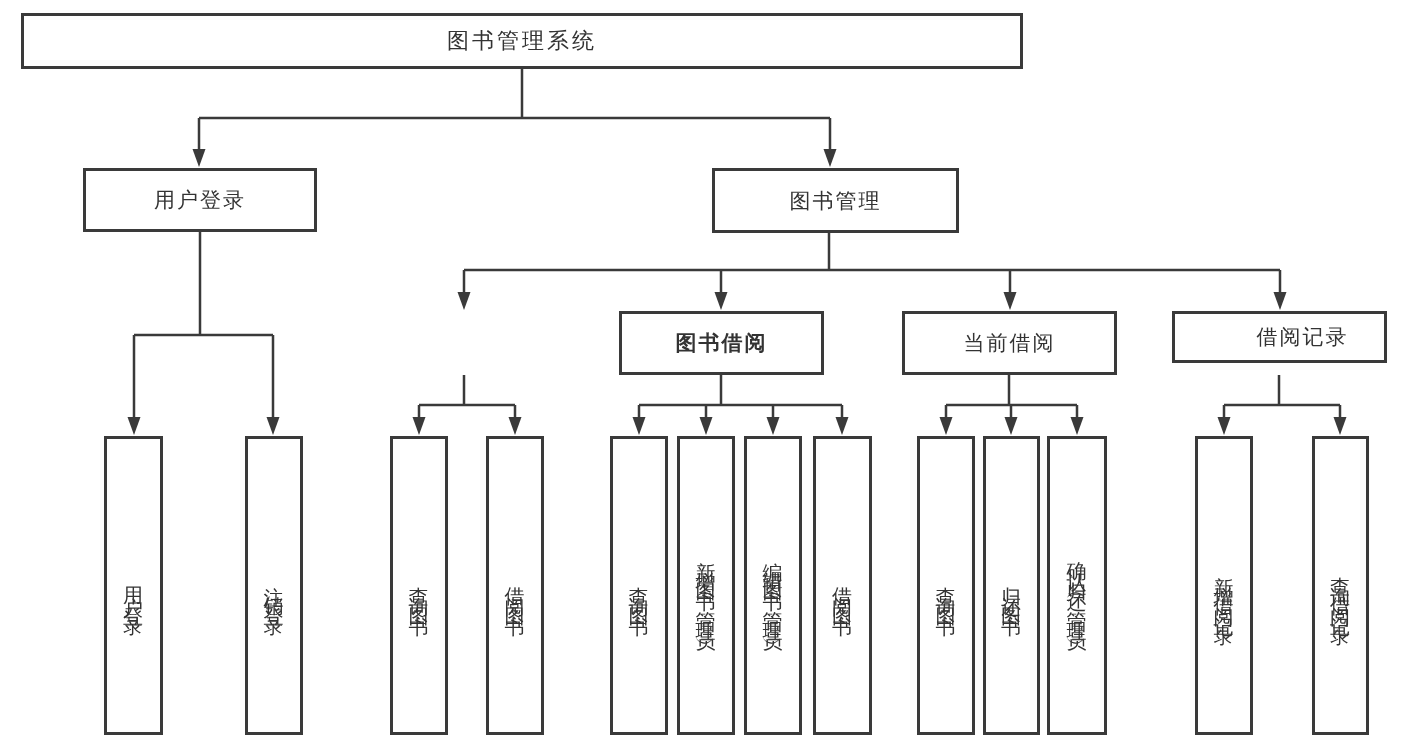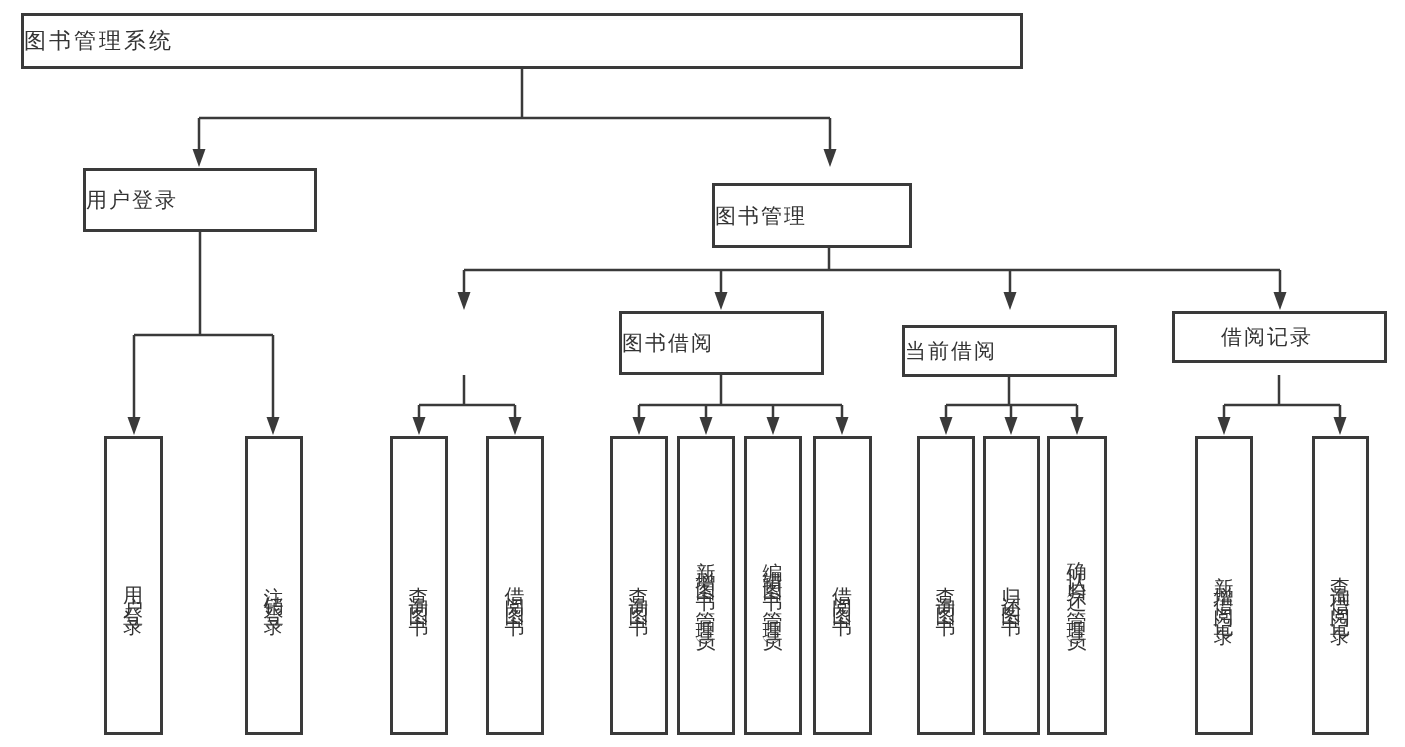--- a/index.html
+++ b/index.html
@@ -5,21 +5,21 @@
   html,body { margin:0; padding:0; background:#ffffff; }
   .stage {
     position:relative; width:1405px; height:747px;
     background:#ffffff; overflow:hidden;
     font-family:"Liberation Sans", sans-serif; color:#333333;
   }
   .connectors { position:absolute; left:0; top:0; z-index:1; }
   .hbox {
     position:absolute; z-index:2; box-sizing:border-box;
     border:3px solid #3a3a3a; background:#ffffff;
-    display:flex; align-items:center; 
+    display:flex; align-items:center; justify-content:center;
   }
   .hlabel { font-size:21px; letter-spacing:2px; white-space:nowrap; }
   .root .hlabel { font-size:22px; letter-spacing:3px; }
   .vbox {
     position:absolute; z-index:2; box-sizing:border-box;
     border:3px solid #3a3a3a; background:#ffffff;
     display:flex; align-items:center; justify-content:center;
   }
   .vtext {
     writing-mode:vertical-rl; text-orientation:mixed;
@@ -70,28 +70,28 @@
     </g>
   </svg>
 
   <div class="hbox root" style="left:21px;top:13px;width:1002px;height:56px;">
     <span class="hlabel">图书管理系统</span>
   </div>
 
   <div class="hbox" style="left:83px;top:168px;width:234px;height:64px;">
     <span class="hlabel">用户登录</span>
   </div>
-  <div class="hbox" style="left:712px;top:183px;width:200px;height:65px;">
+  <div class="hbox" style="left:712px;top:168px;width:247px;height:65px;">
     <span class="hlabel">图书管理</span>
   </div>
 
-  <div class="hbox" style="left:619px;top:311px;width:205px;height:64px;">
+  <div class="hbox" style="left:619px;top:311px;width:205px;height:64px;font-weight:bold;">
     <span class="hlabel">图书借阅</span>
   </div>
-  <div class="hbox" style="left:902px;top:325px;width:215px;height:52px;font-family:Liberation Serif, serif;">
+  <div class="hbox" style="left:902px;top:311px;width:215px;height:64px;font-family:Liberation Serif, serif;">
     <span class="hlabel">当前借阅</span>
   </div>
   <div class="hbox" style="left:1172px;top:311px;width:215px;height:52px;padding-left:46px;">
     <span class="hlabel">借阅记录</span>
   </div>
 
   <div class="vbox" style="left:104px;top:436px;width:59px;height:299px;">
     <span class="vtext">用户登录</span>
   </div>
   <div class="vbox" style="left:245px;top:436px;width:58px;height:299px;">

